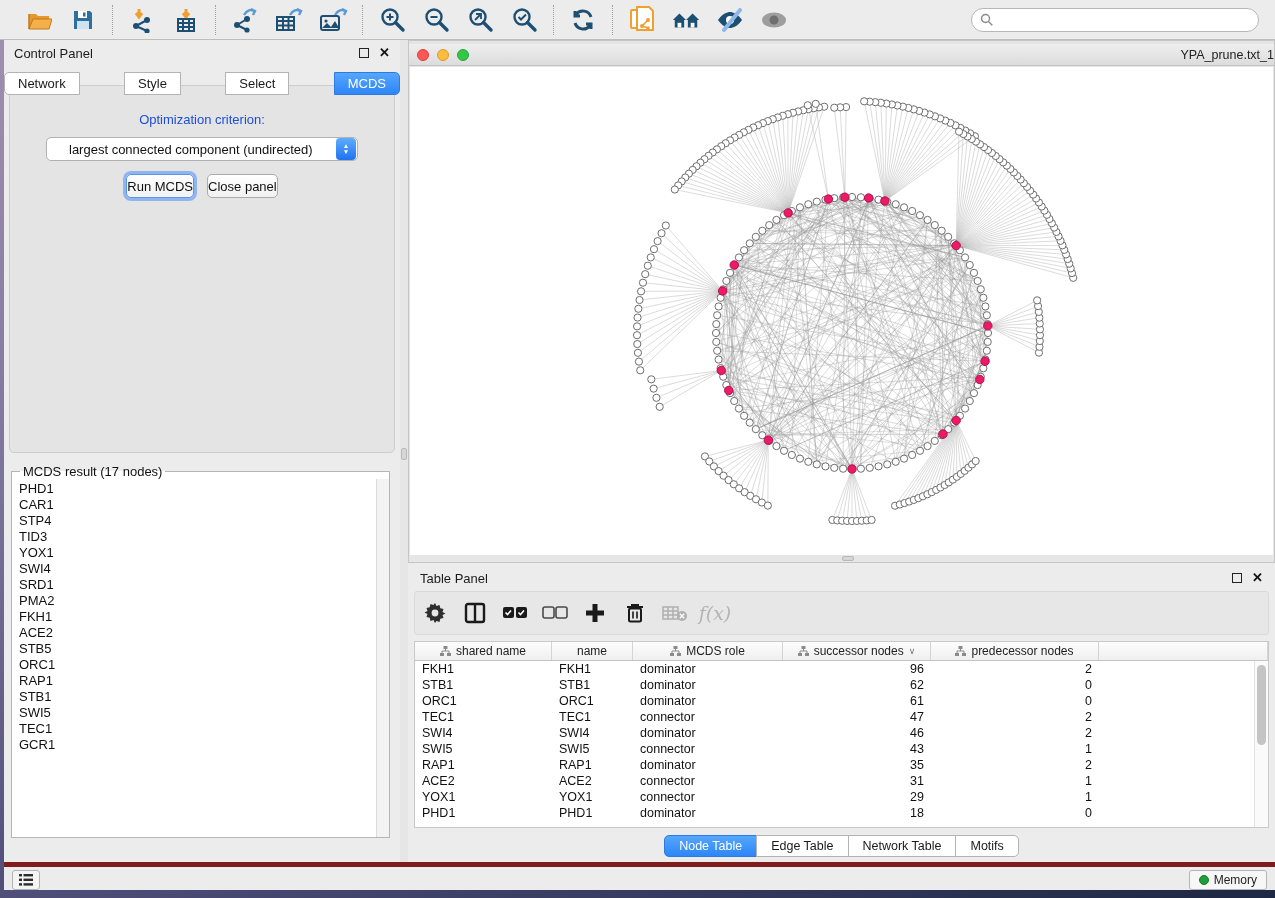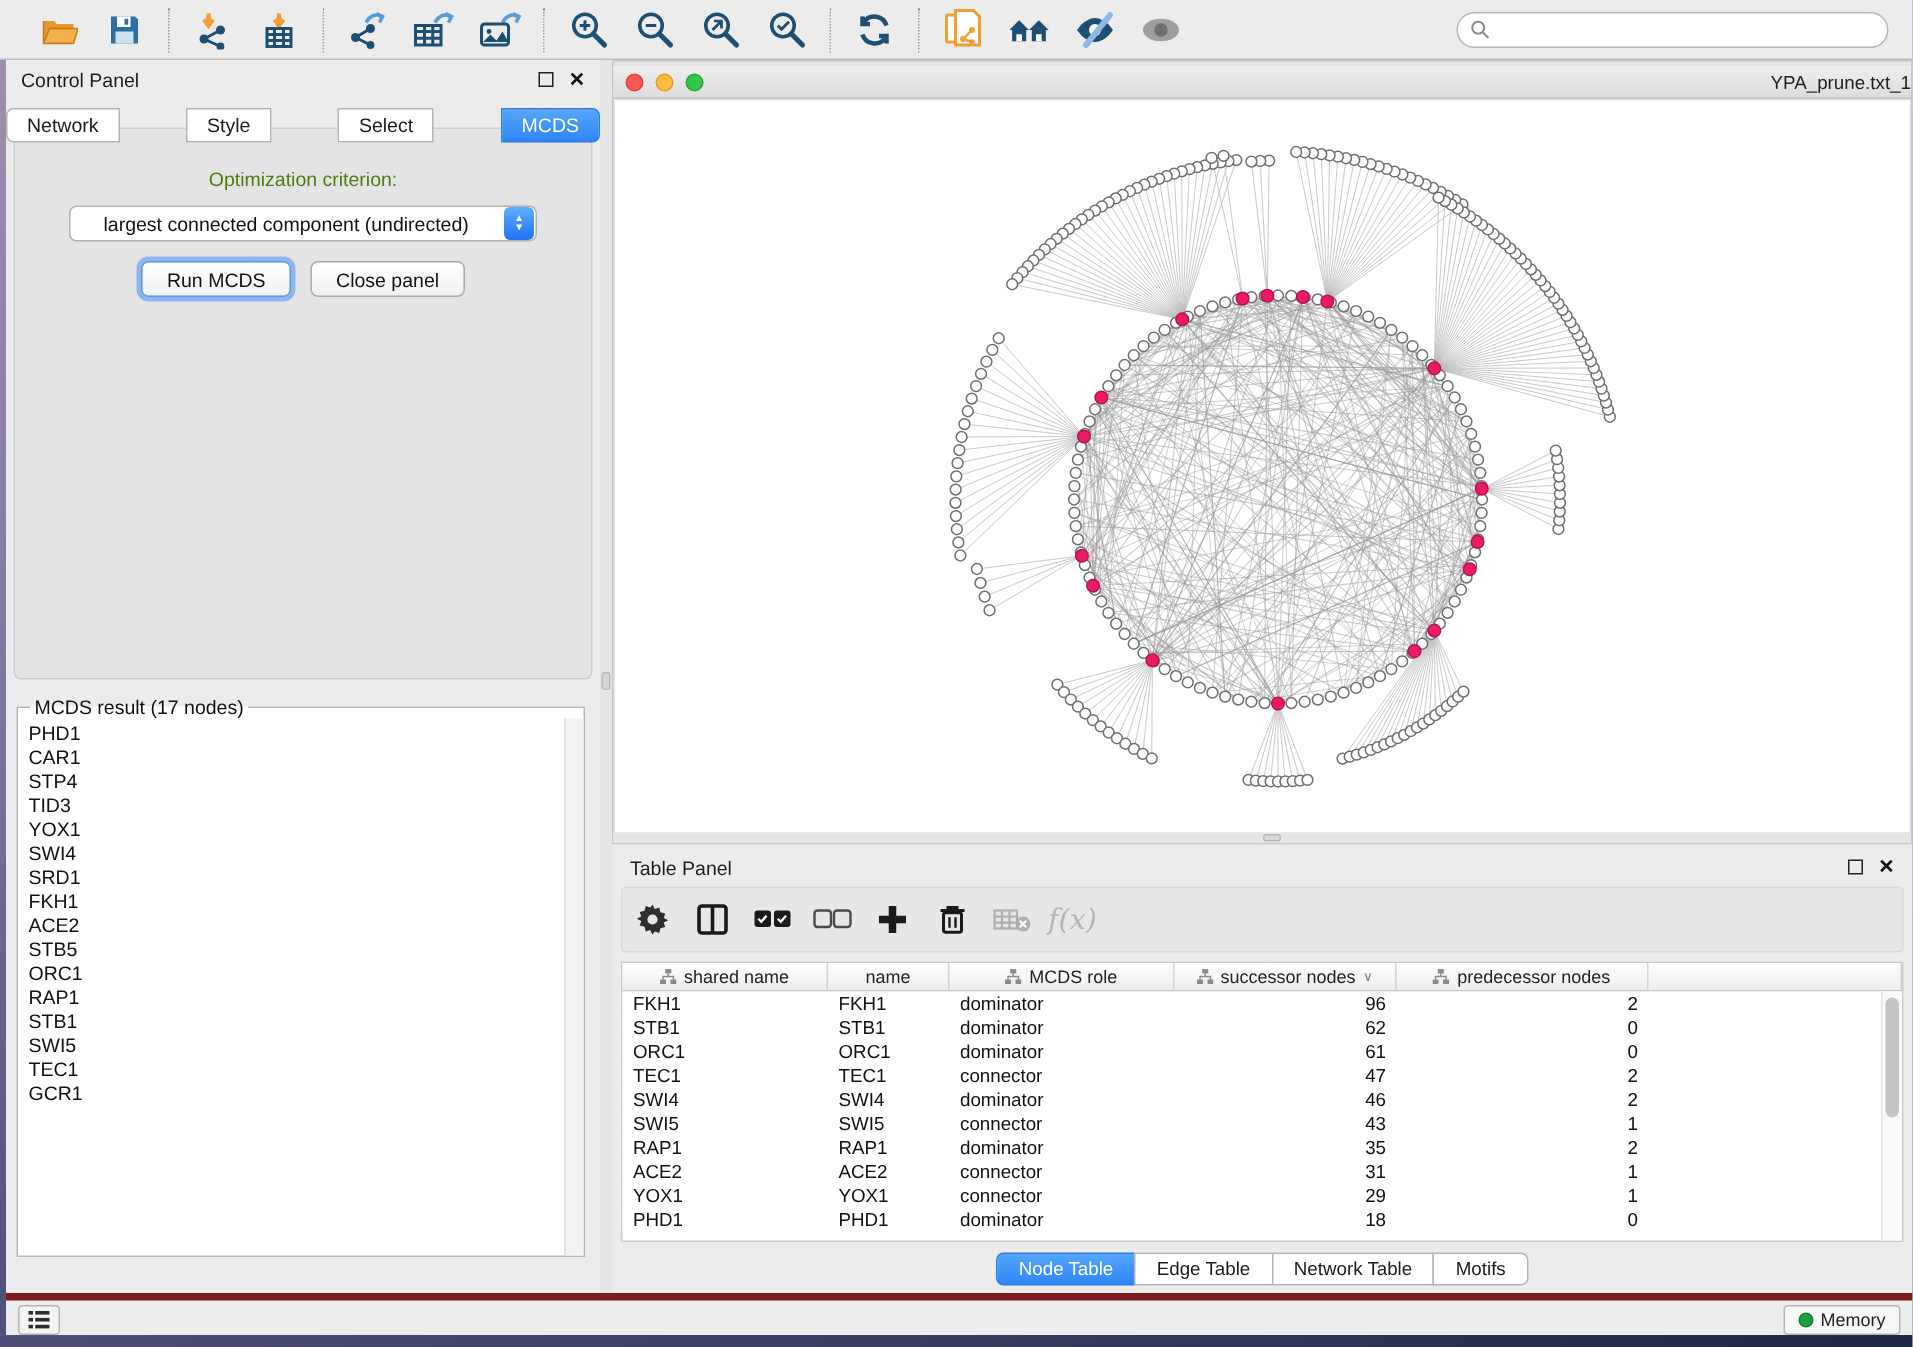--- a/index.html
+++ b/index.html
@@ -30,30 +30,30 @@
   .float-icon{width:10px;height:10px;border:1.6px solid #222;display:inline-block}
   .close-icon{font-size:13px;font-weight:bold;color:#111;line-height:10px;cursor:pointer}
   .seg-tabs{display:flex;justify-content:space-between;margin-top:6px;position:relative;z-index:2}
   .seg-tab{background:#fff;border:1px solid #b3b3b3;padding:3px 13px;font-size:13px;color:#1a1a1a;
            margin-left:-1px;cursor:pointer}
   .seg-tab:first-child{border-radius:5px 0 0 5px;margin-left:0}
   .seg-tab:last-child{border-radius:0 5px 5px 0}
   .seg-tab.active{background:linear-gradient(#55a6fc,#2e86f8);border-color:#2d7be2;color:#fff}
   .cp-body{position:absolute;left:5px;right:5px;top:45px;height:368px;background:#e4e4e4;
            border:1px solid #cdcdcd;border-radius:5px}
-  .opt-label{text-align:center;margin-top:26px;font-size:13px;color:#4d7c0f}
+  .opt-label{text-align:center;margin-top:26px;font-size:13px;color:#1d4ed8}
   .select{width:312px;height:24px;margin:10px auto 0;background:#fff;border:1px solid #b1b1b1;
           border-radius:5px;display:flex;align-items:center;font-size:13px;color:#111;cursor:pointer}
   .select .sel-text{flex:1;padding-left:22px;white-space:nowrap;overflow:hidden}
   .stepper{width:20px;height:22px;margin-right:1px;border-radius:4px;
            background:linear-gradient(#5fadfd,#1f72f2);display:flex;flex-direction:column;
            align-items:center;justify-content:center;color:#fff;font-size:6.5px;line-height:6px}
   .btn-row{display:flex;justify-content:center;gap:13px;margin-top:13px}
   .btn{height:24px;background:linear-gradient(#ffffff,#f1f1f1);border:1px solid #ababab;
-       border-radius:5px;font-size:13px;color:#111;padding:0 16px;cursor:pointer;
+       border-radius:5px;font-size:13px;color:#111;padding:0 0;cursor:pointer;
        font-family:"Liberation Sans",sans-serif}
   .btn.focused{box-shadow:0 0 0 3px rgba(72,142,249,.55);border-color:#5b97e8}
   fieldset.mcds{position:absolute;left:7px;right:10px;top:424px;height:374px;
                 border:1px solid #b5b5b5;background:#fff;padding:0}
   fieldset.mcds legend{font-size:13px;color:#111;margin-left:8px;padding:0 3px;background:transparent}
   .mcds-inner{display:flex;height:100%}
   .mcds-list{flex:1;overflow:hidden;padding:2px 0 0 7px}
   .mcds-list .node-item{font-size:13px;line-height:16px;color:#111}
   .mcds-scroll{width:13px;background:#f3f3f3;border-left:1px solid #dcdcdc}
 
@@ -292,20 +292,21 @@
       <div class="mcds-inner">
         <div class="mcds-list">
 
         <div class="node-item">PHD1</div>
             <div class="node-item">CAR1</div>
             <div class="node-item">STP4</div>
             <div class="node-item">TID3</div>
             <div class="node-item">YOX1</div>
             <div class="node-item">SWI4</div>
             <div class="node-item">SRD1</div>
+            <div class="node-item">PMA2</div>
             <div class="node-item">FKH1</div>
             <div class="node-item">ACE2</div>
             <div class="node-item">STB5</div>
             <div class="node-item">ORC1</div>
             <div class="node-item">RAP1</div>
             <div class="node-item">STB1</div>
             <div class="node-item">SWI5</div>
             <div class="node-item">TEC1</div>
             <div class="node-item">GCR1</div>
           </div>

